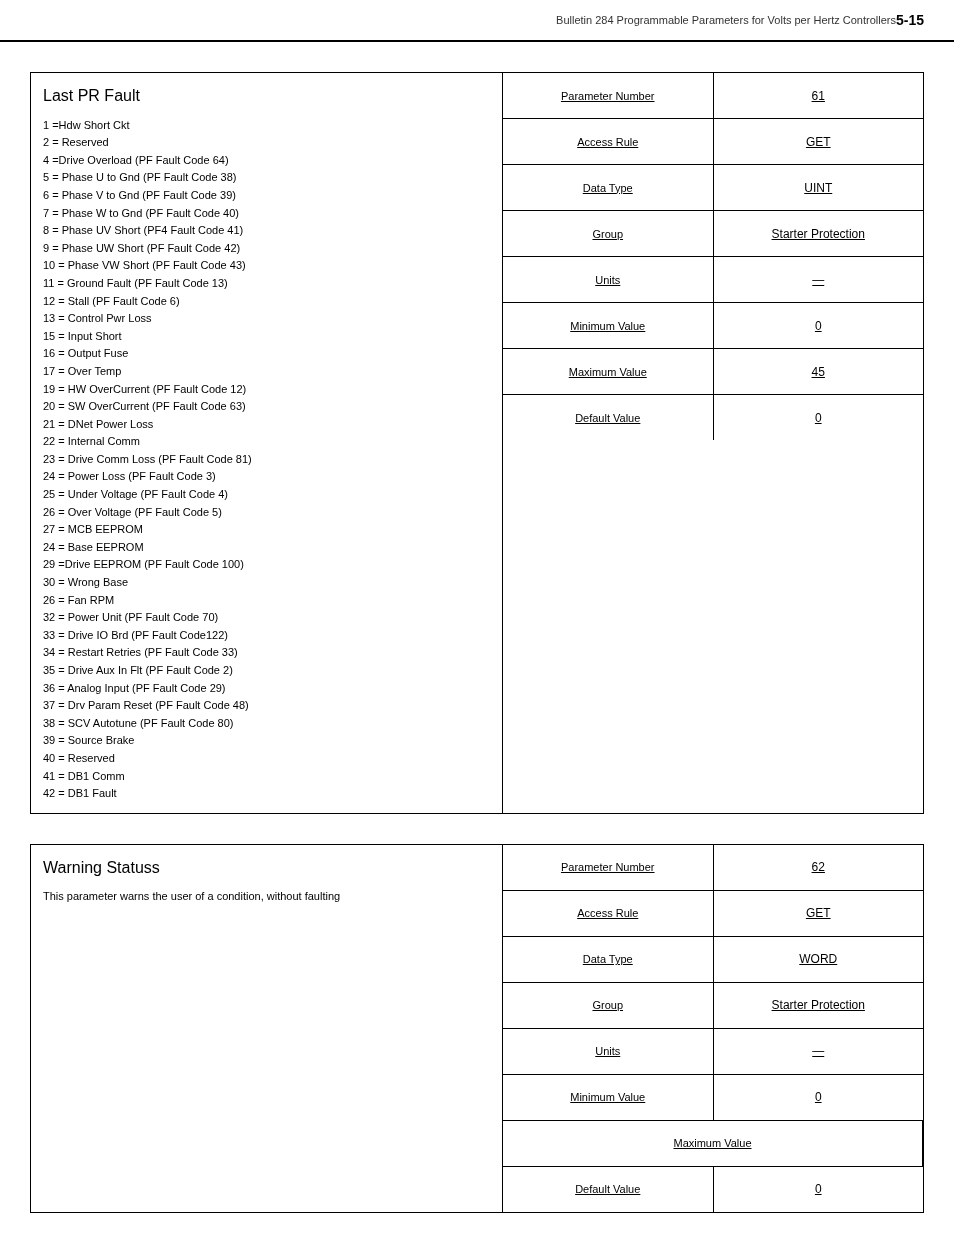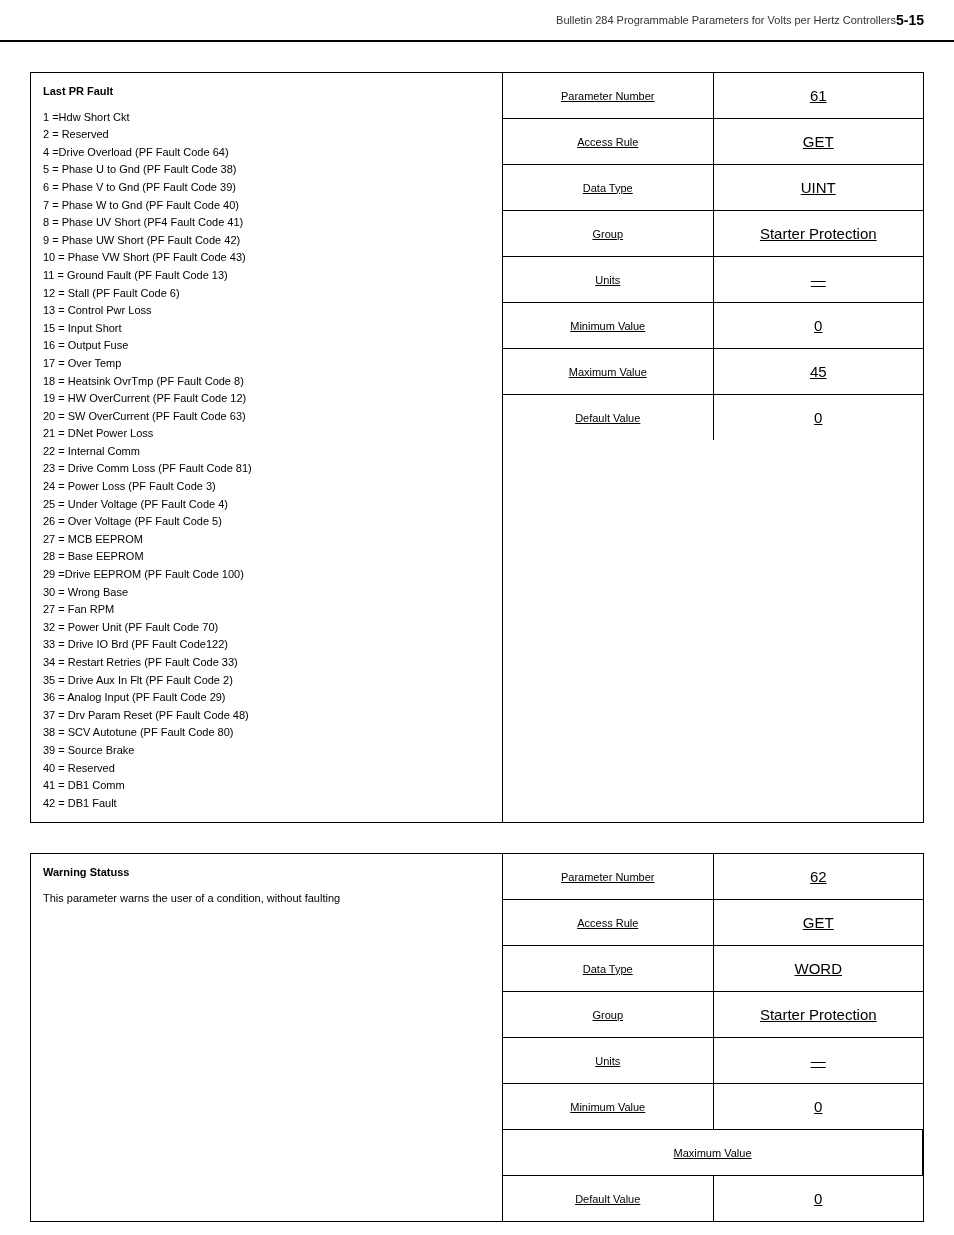--- a/index.html
+++ b/index.html
@@ -44,22 +44,22 @@
 
     .param-description {
       flex: 1;
       padding: 10px 12px;
       border-right: 1px solid #000;
       font-size: 11px;
       line-height: 1.6;
     }
 
     .param-title {
-      font-weight: bold;
-      font-size: 11px;
+      font-weight: normal;
+      font-size: 16px;
       margin-bottom: 8px;
     }
 
     .param-rows {
       flex: 0 0 420px;
       display: flex;
       flex-direction: column;
       text-decoration: underline;
     }
 
@@ -79,21 +79,21 @@
       font-size: 11px;
       display: flex;
       align-items: center;
       justify-content: center;
       min-height: 45px;
     }
 
     .param-row-value {
       flex: 1;
       padding: 10px 16px;
-      font-size: 15px;
+      font-size: 12px;
       display: flex;
       align-items: center;
       justify-content: center;
       min-height: 45px;
     }
 
     .desc-line {
       white-space: nowrap;
     }
   </style>
@@ -119,34 +119,33 @@
           <div class="desc-line">7 = Phase W to Gnd  (PF Fault Code 40)</div>
           <div class="desc-line">8 = Phase UV Short   (PF4 Fault Code 41)</div>
           <div class="desc-line">9 = Phase UW Short  (PF Fault Code 42)</div>
           <div class="desc-line">10 = Phase VW Short (PF Fault Code 43)</div>
           <div class="desc-line">11 = Ground Fault      (PF Fault Code 13)</div>
           <div class="desc-line">12 = Stall                   (PF Fault Code 6)</div>
           <div class="desc-line">13 = Control Pwr Loss</div>
           <div class="desc-line">15 = Input Short</div>
           <div class="desc-line">16 = Output Fuse</div>
           <div class="desc-line">17 = Over Temp</div>
-          <div class="desc-line">18 = Heatsink OvrTmp  (PF Fault Code 8)</div>
           <div class="desc-line">19 = HW OverCurrent   (PF Fault Code 12)</div>
           <div class="desc-line">20 = SW OverCurrent   (PF Fault Code 63)</div>
           <div class="desc-line">21 = DNet Power Loss</div>
           <div class="desc-line">22 = Internal Comm</div>
           <div class="desc-line">23 = Drive Comm Loss   (PF Fault Code 81)</div>
           <div class="desc-line">24 = Power Loss            (PF Fault Code 3)</div>
           <div class="desc-line">25 = Under Voltage        (PF Fault Code 4)</div>
           <div class="desc-line">26 = Over Voltage          (PF Fault Code 5)</div>
           <div class="desc-line">27 = MCB EEPROM</div>
-          <div class="desc-line">28 = Base EEPROM</div>
+          <div class="desc-line">24 = Base EEPROM</div>
           <div class="desc-line">29 =Drive EEPROM      (PF Fault Code 100)</div>
           <div class="desc-line">30 = Wrong Base</div>
-          <div class="desc-line">27 = Fan RPM</div>
+          <div class="desc-line">26 = Fan RPM</div>
           <div class="desc-line">32 = Power Unit            (PF Fault Code 70)</div>
           <div class="desc-line">33 = Drive IO Brd          (PF Fault Code122)</div>
           <div class="desc-line">34 = Restart Retries       (PF Fault Code 33)</div>
           <div class="desc-line">35 = Drive Aux In Flt      (PF Fault Code 2)</div>
           <div class="desc-line">36 = Analog Input          (PF Fault Code 29)</div>
           <div class="desc-line">37 = Drv Param Reset    (PF Fault Code 48)</div>
           <div class="desc-line">38 = SCV Autotune        (PF Fault Code 80)</div>
           <div class="desc-line">39 = Source Brake</div>
           <div class="desc-line">40 = Reserved</div>
           <div class="desc-line">41 = DB1 Comm</div>

